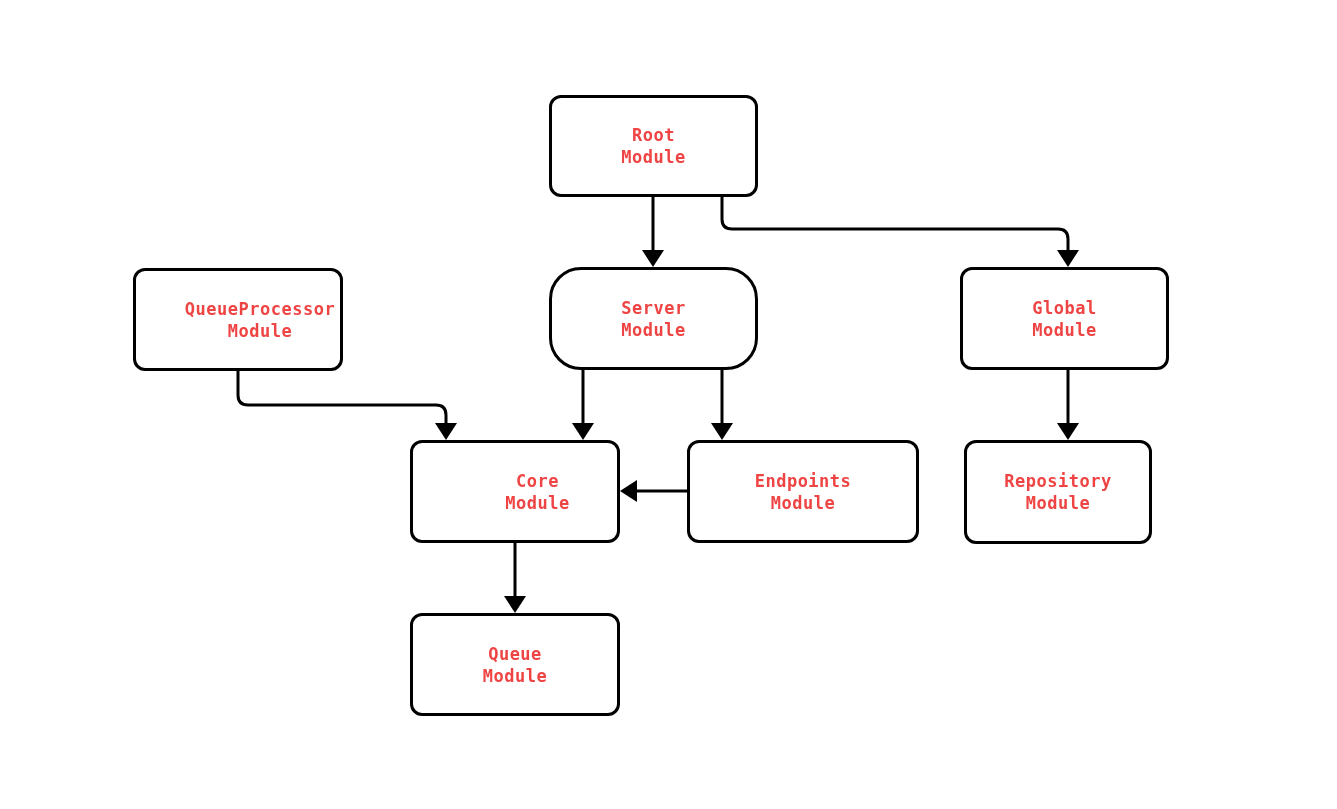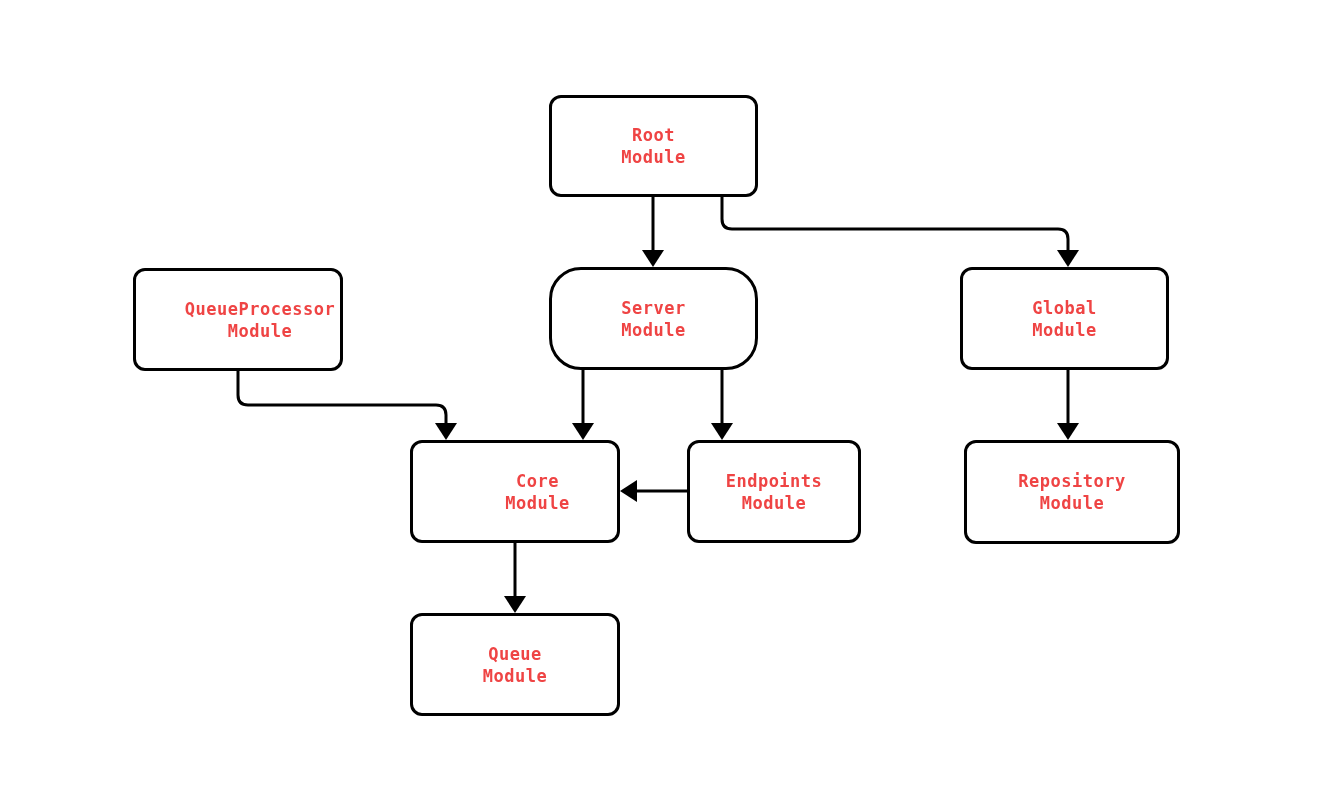--- a/index.html
+++ b/index.html
@@ -83,25 +83,25 @@
       <span class="node-line">Module</span>
     </div>
     <div class="node" style="left: 960px; top: 267px; width: 209px; height: 103px; border-color: rgb(0, 0, 0); border-width: 3px; background: rgb(255, 255, 255);">
       <span class="node-line">Global</span>
       <span class="node-line">Module</span>
     </div>
     <div class="node" style="left: 410px; top: 440px; width: 210px; height: 103px; border-color: rgb(0, 0, 0); border-width: 3px; background: rgb(255, 255, 255); padding-left: 45px;">
       <span class="node-line">Core</span>
       <span class="node-line">Module</span>
     </div>
-    <div class="node" style="left: 687px; top: 440px; width: 174px; height: 103px; border-color: rgb(0, 0, 0); border-width: 3px; background: rgb(255, 255, 255);">
+    <div class="node" style="left: 687px; top: 440px; width: 232px; height: 103px; border-color: rgb(0, 0, 0); border-width: 3px; background: rgb(255, 255, 255);">
       <span class="node-line">Endpoints</span>
       <span class="node-line">Module</span>
     </div>
-    <div class="node" style="left: 964px; top: 440px; width: 216px; height: 104px; border-color: rgb(0, 0, 0); border-width: 3px; background: rgb(255, 255, 255);">
+    <div class="node" style="left: 964px; top: 440px; width: 188px; height: 104px; border-color: rgb(0, 0, 0); border-width: 3px; background: rgb(255, 255, 255);">
       <span class="node-line">Repository</span>
       <span class="node-line">Module</span>
     </div>
     <div class="node" style="left: 410px; top: 613px; width: 210px; height: 103px; border-color: rgb(0, 0, 0); border-width: 3px; background: rgb(255, 255, 255);">
       <span class="node-line">Queue</span>
       <span class="node-line">Module</span>
     </div>
   </div>
 
 </body></html>

